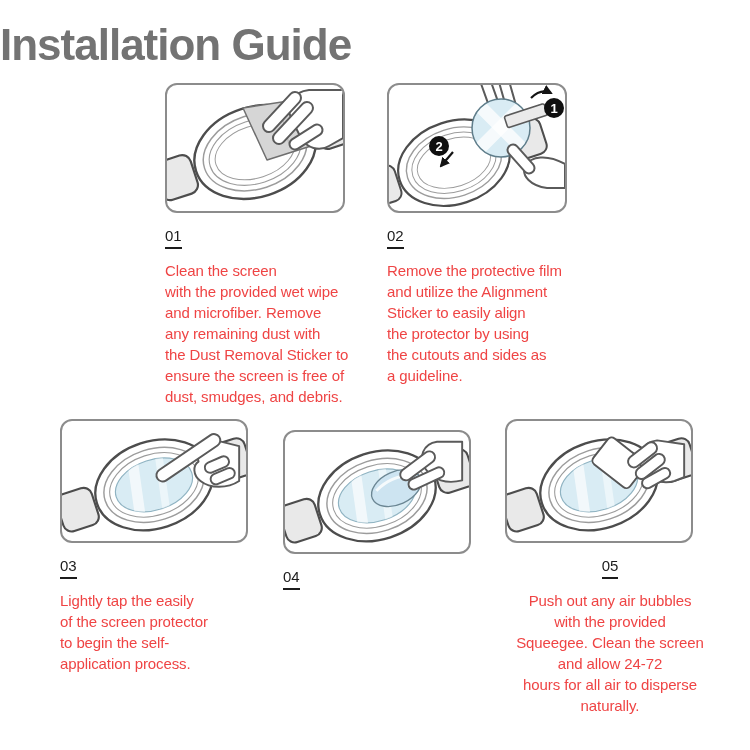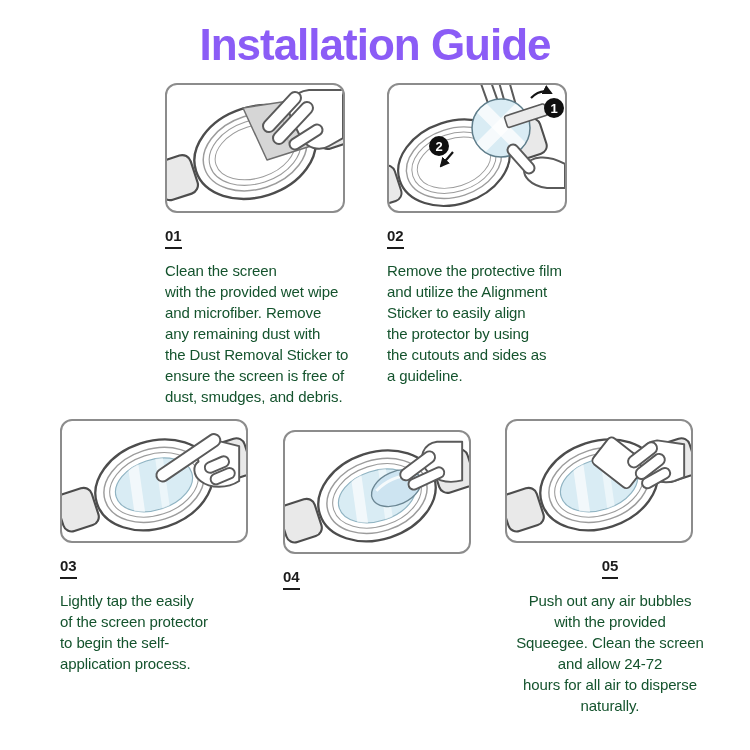--- a/index.html
+++ b/index.html
@@ -1,38 +1,38 @@
 <!DOCTYPE html>
 <html><head>
 <meta charset="utf-8">
 <style>
   html,body{margin:0;padding:0;}
   body{
     width:750px;height:750px;background:#ffffff;position:relative;overflow:hidden;
     font-family:"Liberation Sans","DejaVu Sans",sans-serif;
   }
   .page-title{
-    position:absolute;top:20px;left:0;width:750px;text-align:center;
-    font-size:44px;font-weight:bold;color:#8b5cf6;letter-spacing:-1px;
+    position:absolute;top:20px;left:0;width:750px;text-align:left;
+    font-size:44px;font-weight:bold;color:#737373;letter-spacing:-1px;
   }
   .step{position:absolute;}
   .frame{
     border:2px solid #8c8c8c;border-radius:12px;background:#fff;
     box-sizing:border-box;overflow:hidden;
   }
   .row1 .frame{width:180px;height:130px;}
   .row2 .frame{width:188px;height:124px;}
   .frame svg{width:100%;height:100%;display:block;}
   .step-number{
     display:inline-block;margin-top:15px;
-    font-size:15px;font-weight:bold;color:#1c1c1c;
+    font-size:15px;font-weight:normal;color:#1c1c1c;
     border-bottom:2.5px solid #1c1c1c;padding-bottom:2px;line-height:1.1;
   }
   .step-text{
-    margin:11px 0 0 0;font-size:15px;line-height:21px;color:#14532d;
+    margin:11px 0 0 0;font-size:15px;line-height:21px;color:#ef4444;
     white-space:pre-line;letter-spacing:-0.1px;
   }
   #step-1{left:165px;top:83px;width:205px;}
   #step-2{left:387px;top:83px;width:205px;}
   #step-3{left:60px; top:419px;width:210px;}
   #step-4{left:283px;top:419px;width:210px;margin-top:11px;}
   #step-5{left:505px;top:419px;width:210px;text-align:center;}
   .defs-holder{position:absolute;width:0;height:0;}
 </style>
 </head>

